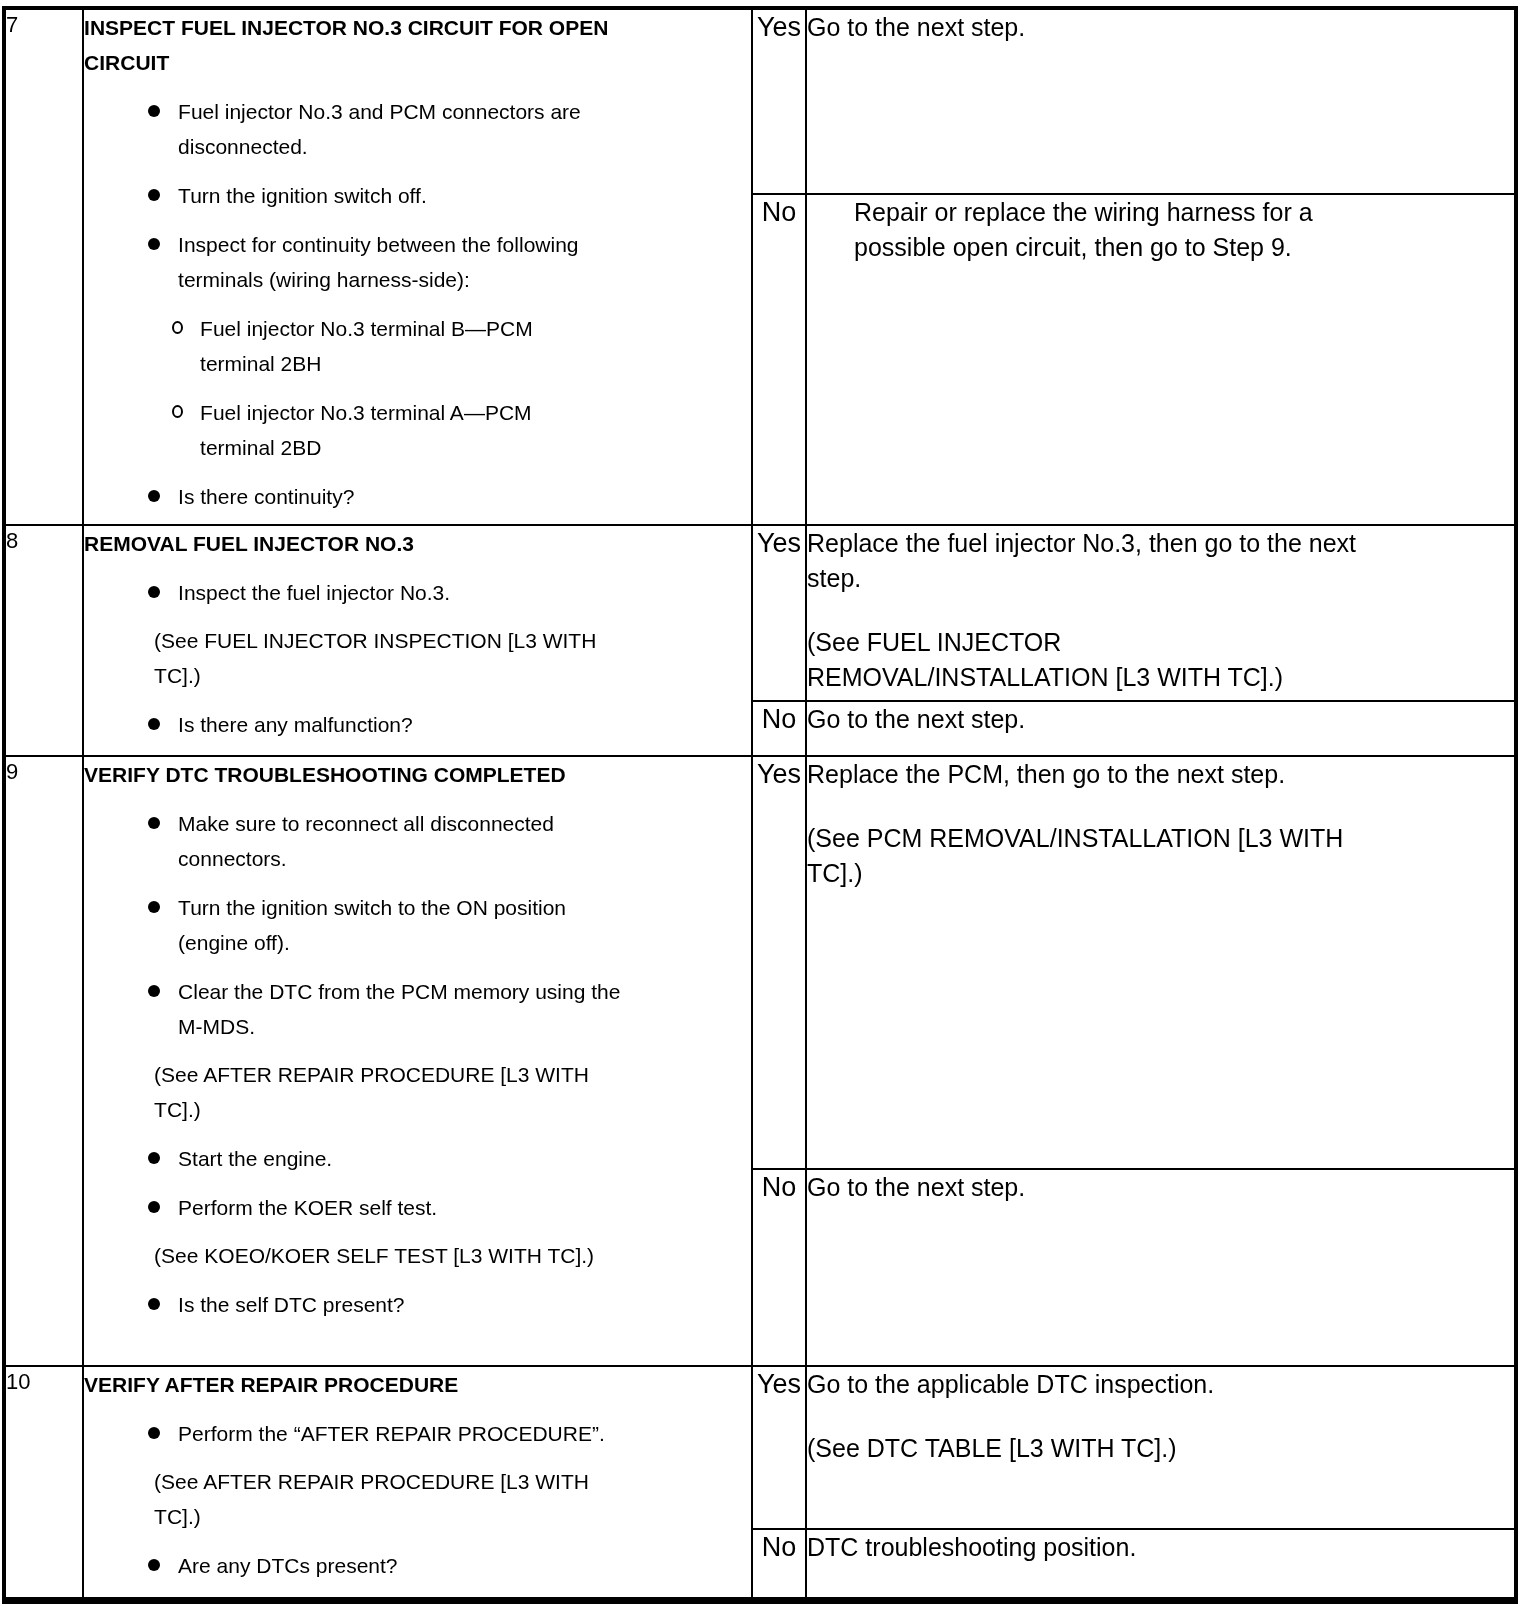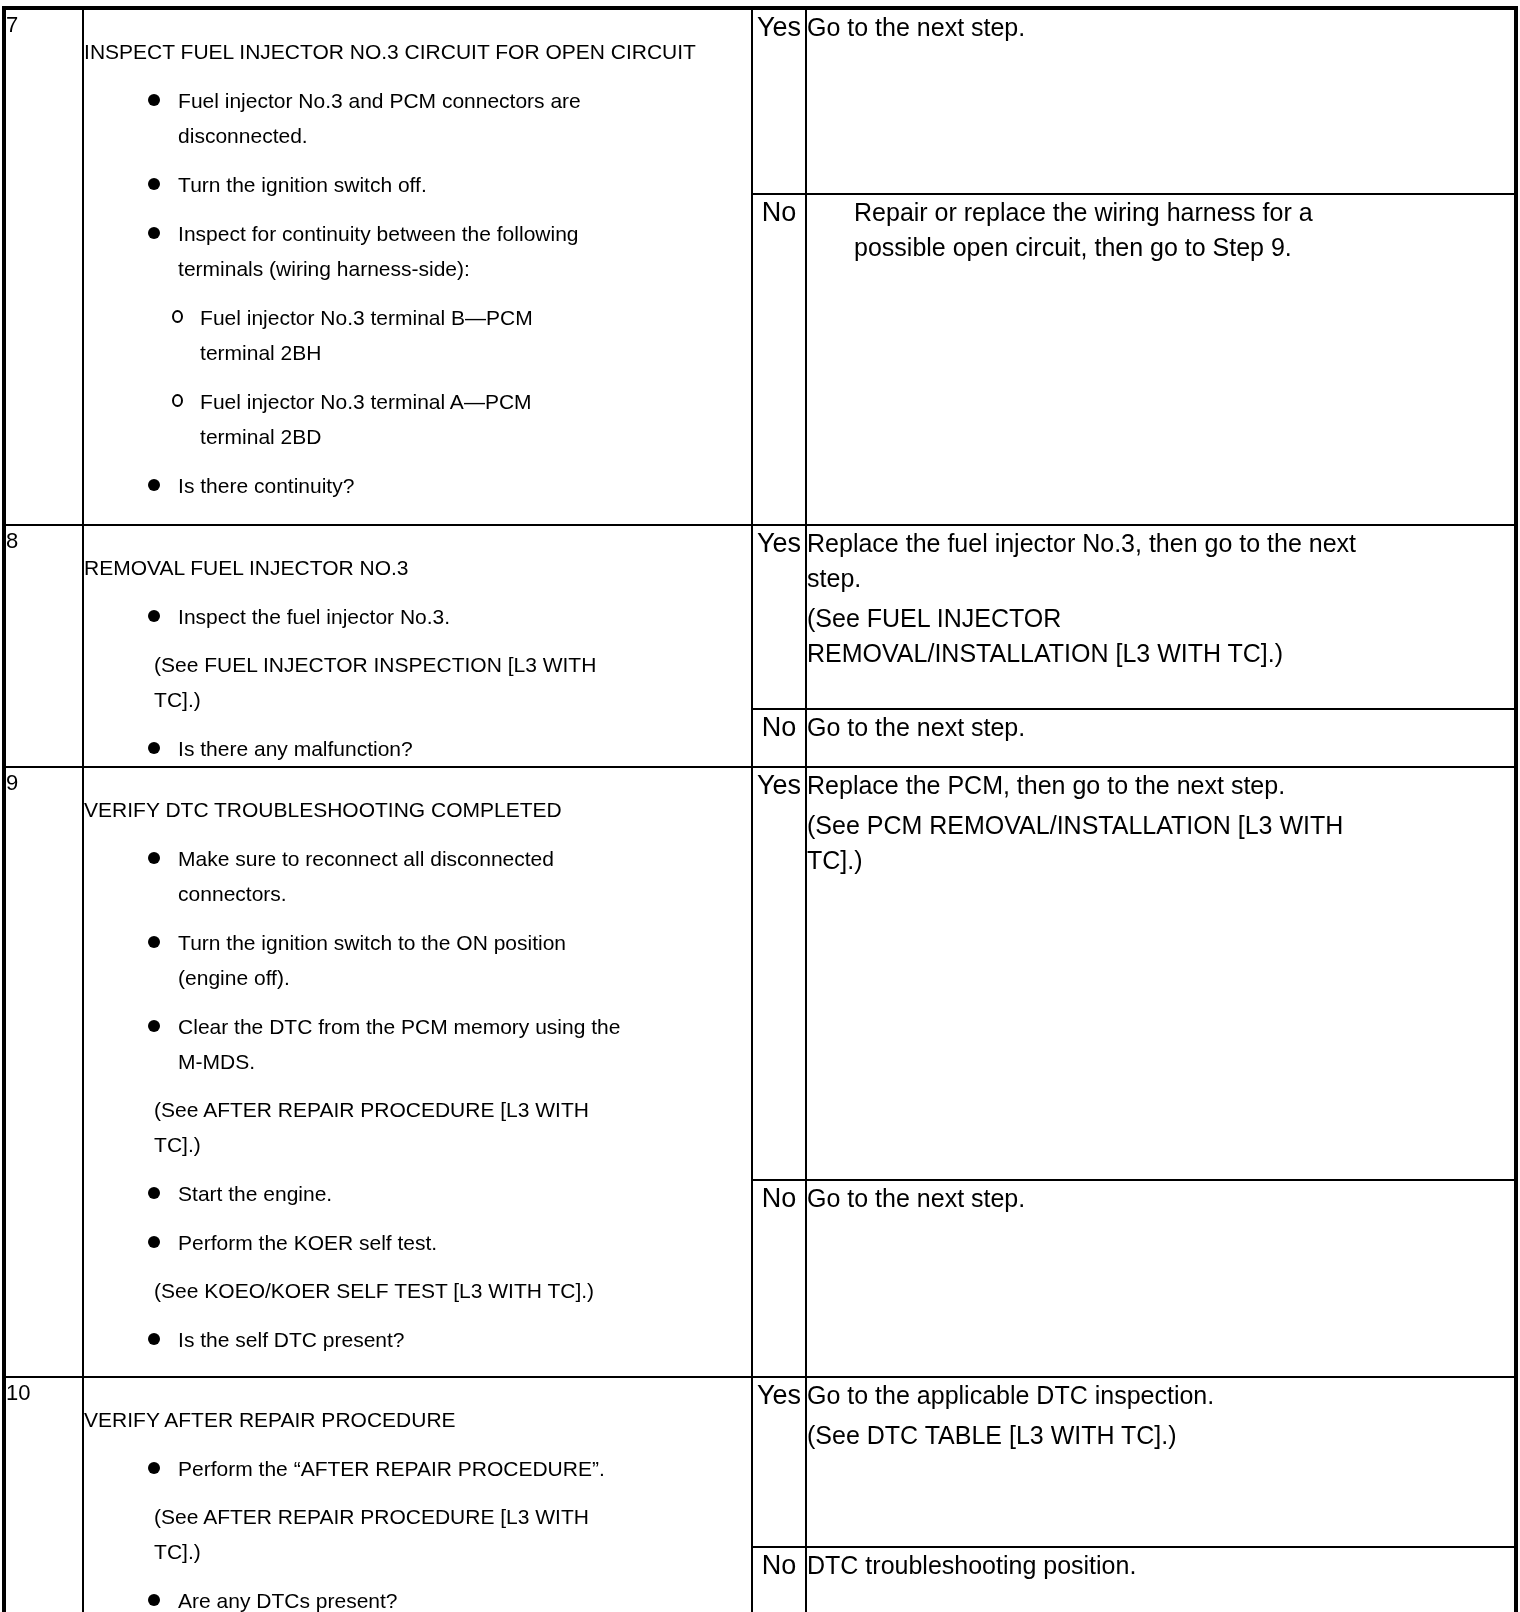--- a/index.html
+++ b/index.html
@@ -40,23 +40,22 @@
     padding: 4px 4px 4px 8px;
     font-size: 22px;
     line-height: 30px;
   }
   .action-cell {
     padding: 10px 8px 8px 10px;
     font-size: 21px;
     line-height: 35px;
   }
   .action-title {
-    font-weight: normal;
+    font-weight: bold;
     max-width: 612px;
-    margin-top: 24px;
   }
   .item { display: flex; margin-top: 14px; }
   .item.bullet { padding-left: 64px; }
   .item.subbullet { padding-left: 88px; }
   .item.note { padding-left: 70px; margin-top: 13px; }
   .marker { flex: none; display: block; }
   .item.bullet .marker { width: 30px; }
   .item.subbullet .marker { width: 28px; }
   .dot {
     display: block; width: 12px; height: 12px;
@@ -77,21 +76,21 @@
     font-size: 27px;
     line-height: 35px;
     text-align: center;
   }
   .result-cell {
     padding: 4px 10px 4px 9px;
     font-size: 25px;
     line-height: 35px;
   }
   .result-cell p.para { margin: 0; max-width: 560px; }
-  .result-cell p.para + p.para { margin-top: 5px; }
+  .result-cell p.para + p.para { margin-top: 29px; }
   tr.r0n .result-cell p.para { max-width: 520px; margin-left: 47px; }
 </style>
 </head>
 <body>
 
 <table class="dtc">
   <colgroup>
     <col class="c-step">
     <col class="c-action">
     <col class="c-yn">

